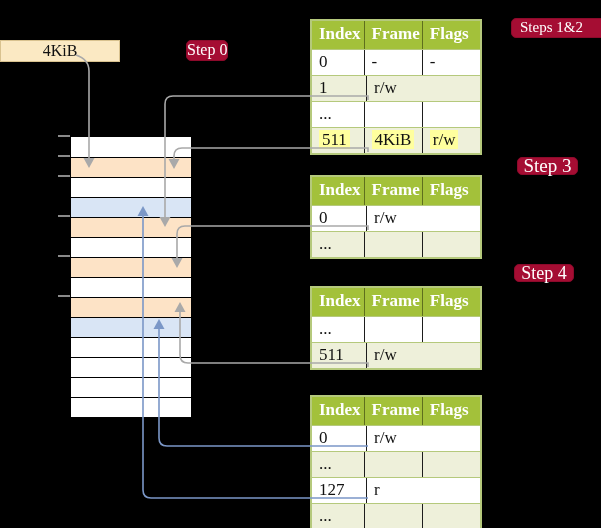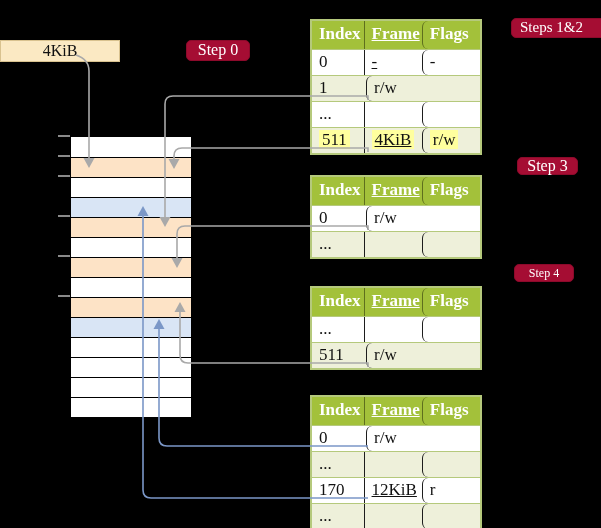--- a/index.html
+++ b/index.html
@@ -16,39 +16,39 @@
   .rootbox{
     position:absolute;left:0;top:40px;width:120px;height:22px;box-sizing:border-box;
     background:var(--wheat);border:1px solid #d9c28f;color:#111;
     font-size:16px;line-height:19px;text-align:center;
   }
   
   .badge{
     position:absolute;background:var(--crimson);color:#fff;border:1px solid #8c0a2b;
     border-radius:5px;white-space:nowrap;box-sizing:border-box;
   }
-  .badge.b0{left:186px;top:40px;width:64px;height:21px;font-size:16px;line-height:18px;text-align:center;}
+  .badge.b0{left:186px;top:40px;width:42px;height:21px;font-size:16px;line-height:18px;text-align:center;}
   .badge.b12{left:511px;top:18px;height:20px;font-size:15px;line-height:17px;padding:0 8px;border-top-right-radius:0;border-bottom-right-radius:0;width:94px;}
-  .badge.b3{left:517px;top:157px;width:61px;height:18px;font-size:16px;line-height:16px;text-align:center;}
-  .badge.b4{left:514px;top:264px;width:60px;height:18px;font-size:12px;line-height:16px;text-align:center;}
+  .badge.b3{left:517px;top:157px;width:61px;height:18px;font-size:19px;line-height:16px;text-align:center;}
+  .badge.b4{left:514px;top:264px;width:60px;height:18px;font-size:18px;line-height:16px;text-align:center;}
   
   .mem{position:absolute;left:70px;top:136px;width:120px;border:1px solid #000;box-sizing:content-box;}
   .mem-row{height:20px;box-sizing:border-box;border-top:1px solid #000;}
   .mem-row:first-child{border-top:none;}
   .f-white{background:#fff;} .f-peach{background:var(--peach);} .f-blue{background:var(--mem-blue);}
   .tick{position:absolute;left:58px;width:12px;height:2px;background:#8a8a8a;}
   
   .ptable{position:absolute;left:310px;width:168px;border:2px solid var(--olive);background:#fff;}
   .trow{display:flex;height:26px;box-sizing:border-box;border-top:1px solid var(--olive);}
   .trow.header{height:28px;border-top:none;background:var(--green);}
   .trow.shaded{background:var(--row-green);}
   .tcell{box-sizing:border-box;padding:2px 0 0 7px;font-size:17px;color:#111;
          border-left:1px solid #1d1d1d;overflow:hidden;white-space:nowrap;}
   .tcell:first-child{border-left:none;}
-  .c0{width:54px;} .c1{width:61px;text-decoration:underline;} .c2{width:61px;border-radius:6px;}
+  .c0{width:54px;} .c1{width:61px;} .c2{width:61px;}
   .header .tcell{color:#fff;font-weight:bold;border-left:1px solid #5e6f1d;padding-top:3px;}
   .header .tcell:first-child{border-left:none;}
   .hl{background:var(--yellow);padding:0 3px;}
   
   svg.overlay{position:absolute;left:0;top:0;pointer-events:none;}
   .gline{fill:none;stroke:var(--arrow-gray);stroke-width:1.6;}
   .bline{fill:none;stroke:var(--arrow-blue);stroke-width:1.6;}
   .ghead{fill:var(--arrow-gray);stroke:none;}
   .bhead{fill:var(--arrow-blue);stroke:none;}
 </style>
@@ -148,22 +148,21 @@
       <div class="trow">
         <div class="tcell c0">0</div>
         <div class="tcell c2">r/w</div>
       </div>
       <div class="trow shaded">
         <div class="tcell c0">...</div>
         <div class="tcell c1"></div>
         <div class="tcell c2"></div>
       </div>
       <div class="trow">
-        <div class="tcell c0">170</div>
-        <div class="tcell c1">12KiB</div>
+        <div class="tcell c0">127</div>
         <div class="tcell c2">r</div>
       </div>
       <div class="trow shaded">
         <div class="tcell c0">...</div>
         <div class="tcell c1"></div>
         <div class="tcell c2"></div>
       </div>
     </div>
     <svg class="overlay" width="601" height="528" viewBox="0 0 601 528">
     <g>

